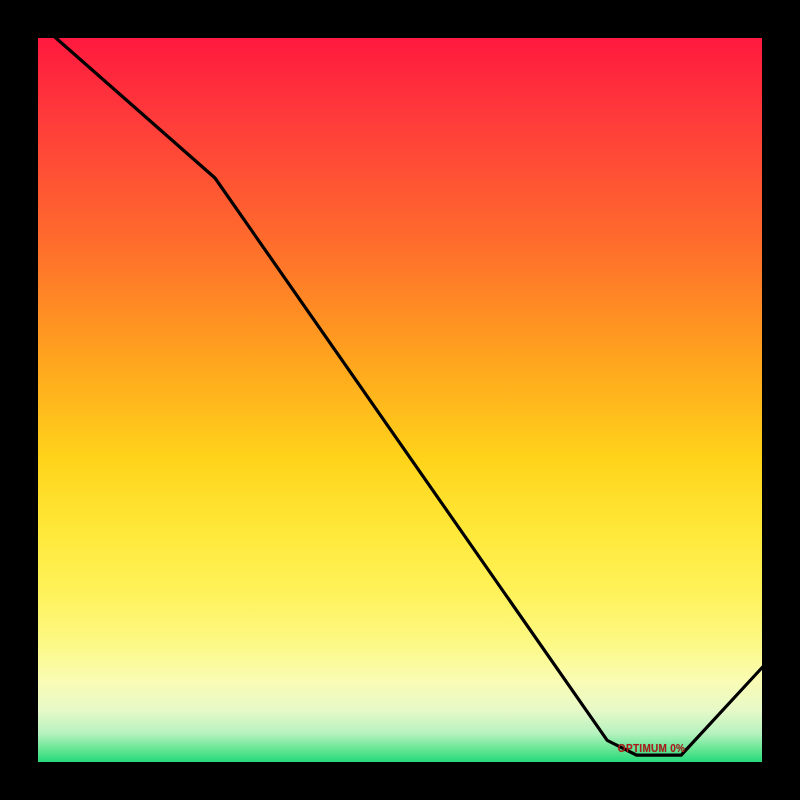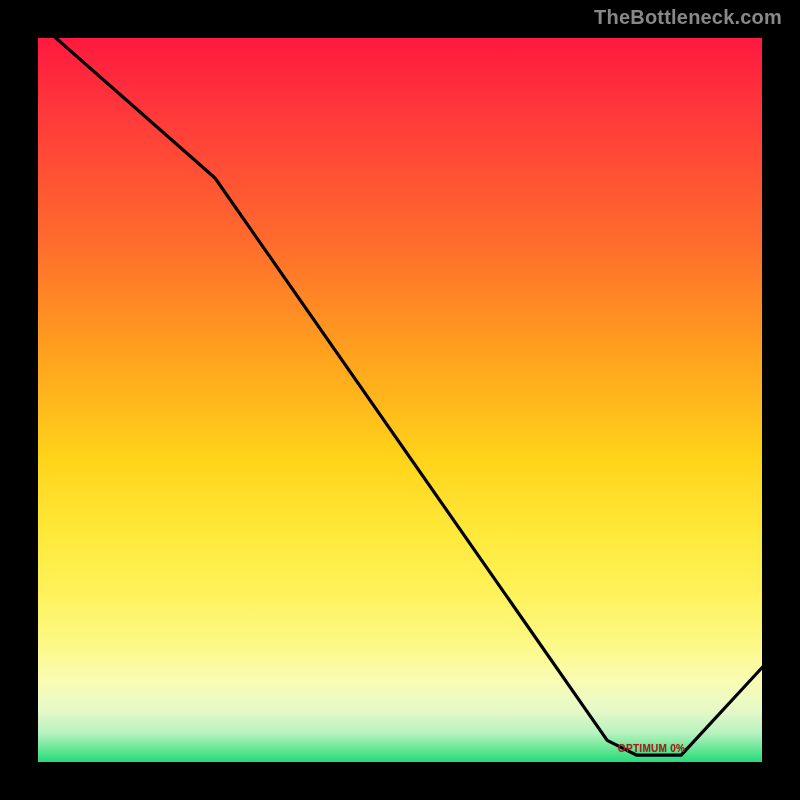--- a/index.html
+++ b/index.html
@@ -84,21 +84,20 @@
     box-sizing: border-box;
     border: 8px solid #000;
     pointer-events: none;
   }
 </style>
 </head>
 <body>
 
 <div class="wrap">
 
-  <div class="watermark">TheBottleneck.com</div>
 
   <div class="plot-frame">
     <div class="gradient"></div>
 
     <svg class="curve-layer" viewBox="0 0 740 740" preserveAspectRatio="none">
       <path id="curvePath" fill="none" stroke-width="3.2" stroke-linejoin="round" stroke-linecap="round" stroke="#000000" d="M0.0 -14.8 L185.0 148.0 L577.2 710.4 L606.8 725.2 L651.2 725.2 L740.0 629.0"></path>
     </svg>
 
     <div id="marker" class="marker" style="left: 621.6px; top: 717.8px; color: rgb(177, 26, 26);">OPTIMUM 0%</div>
   </div>

